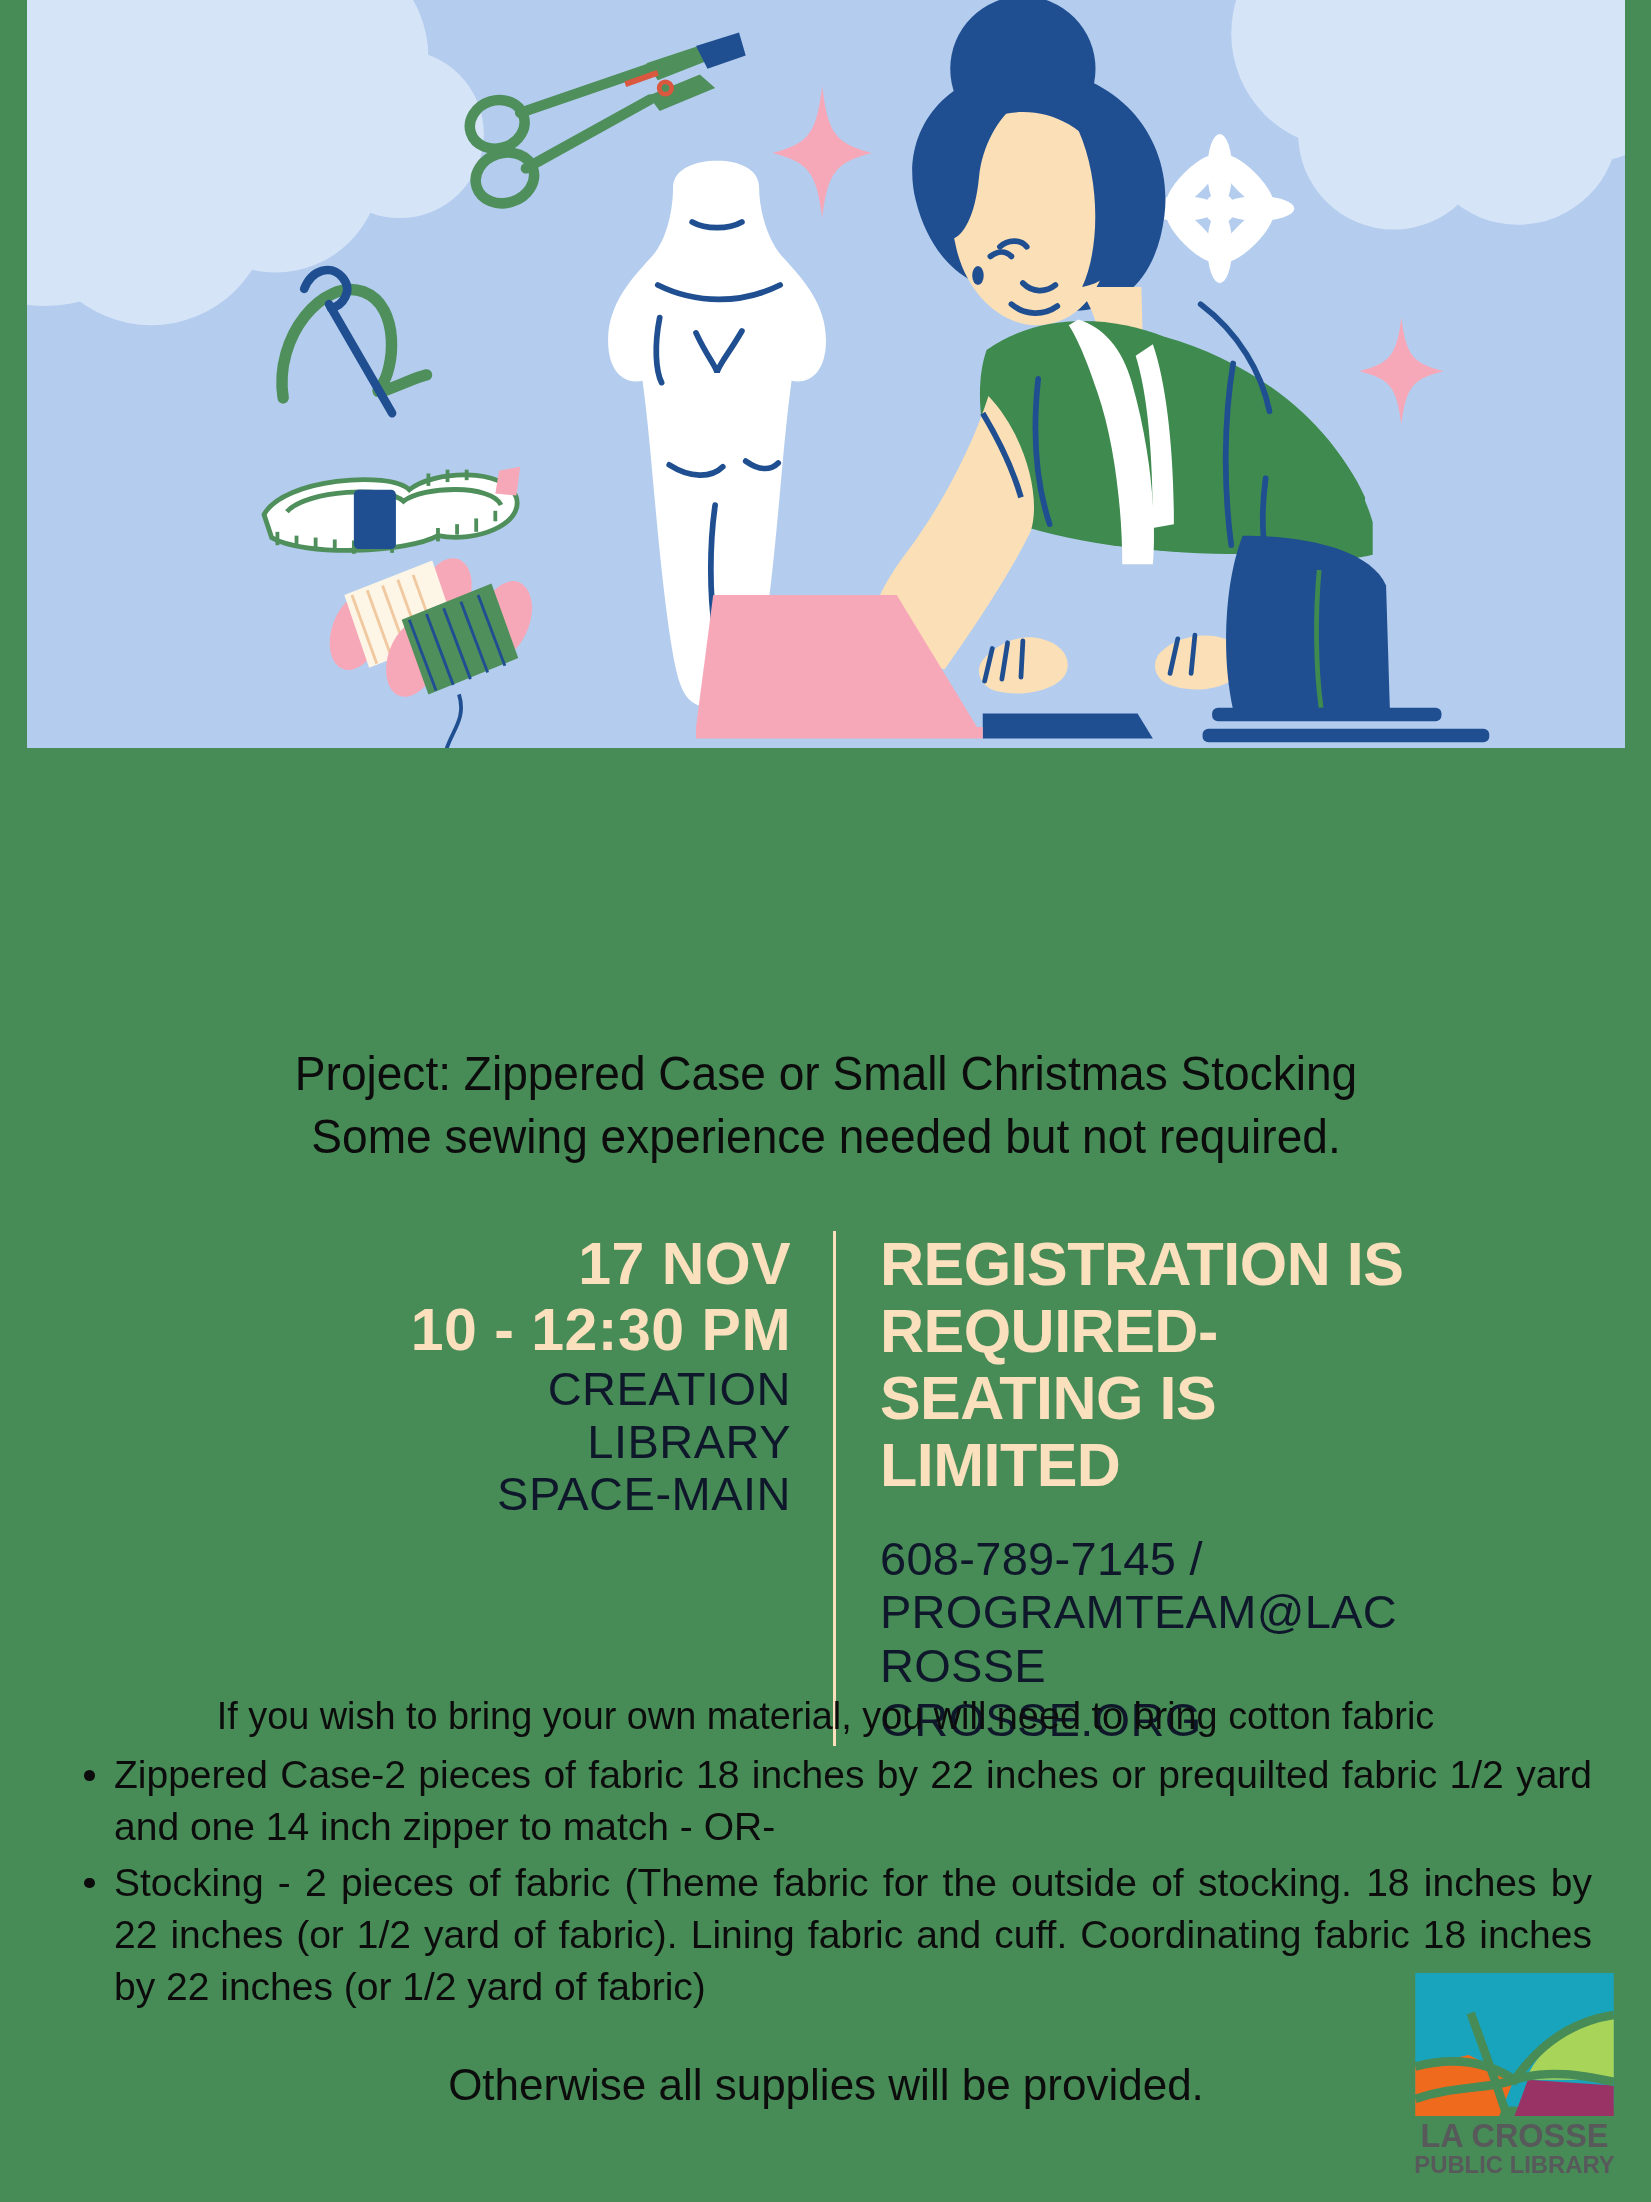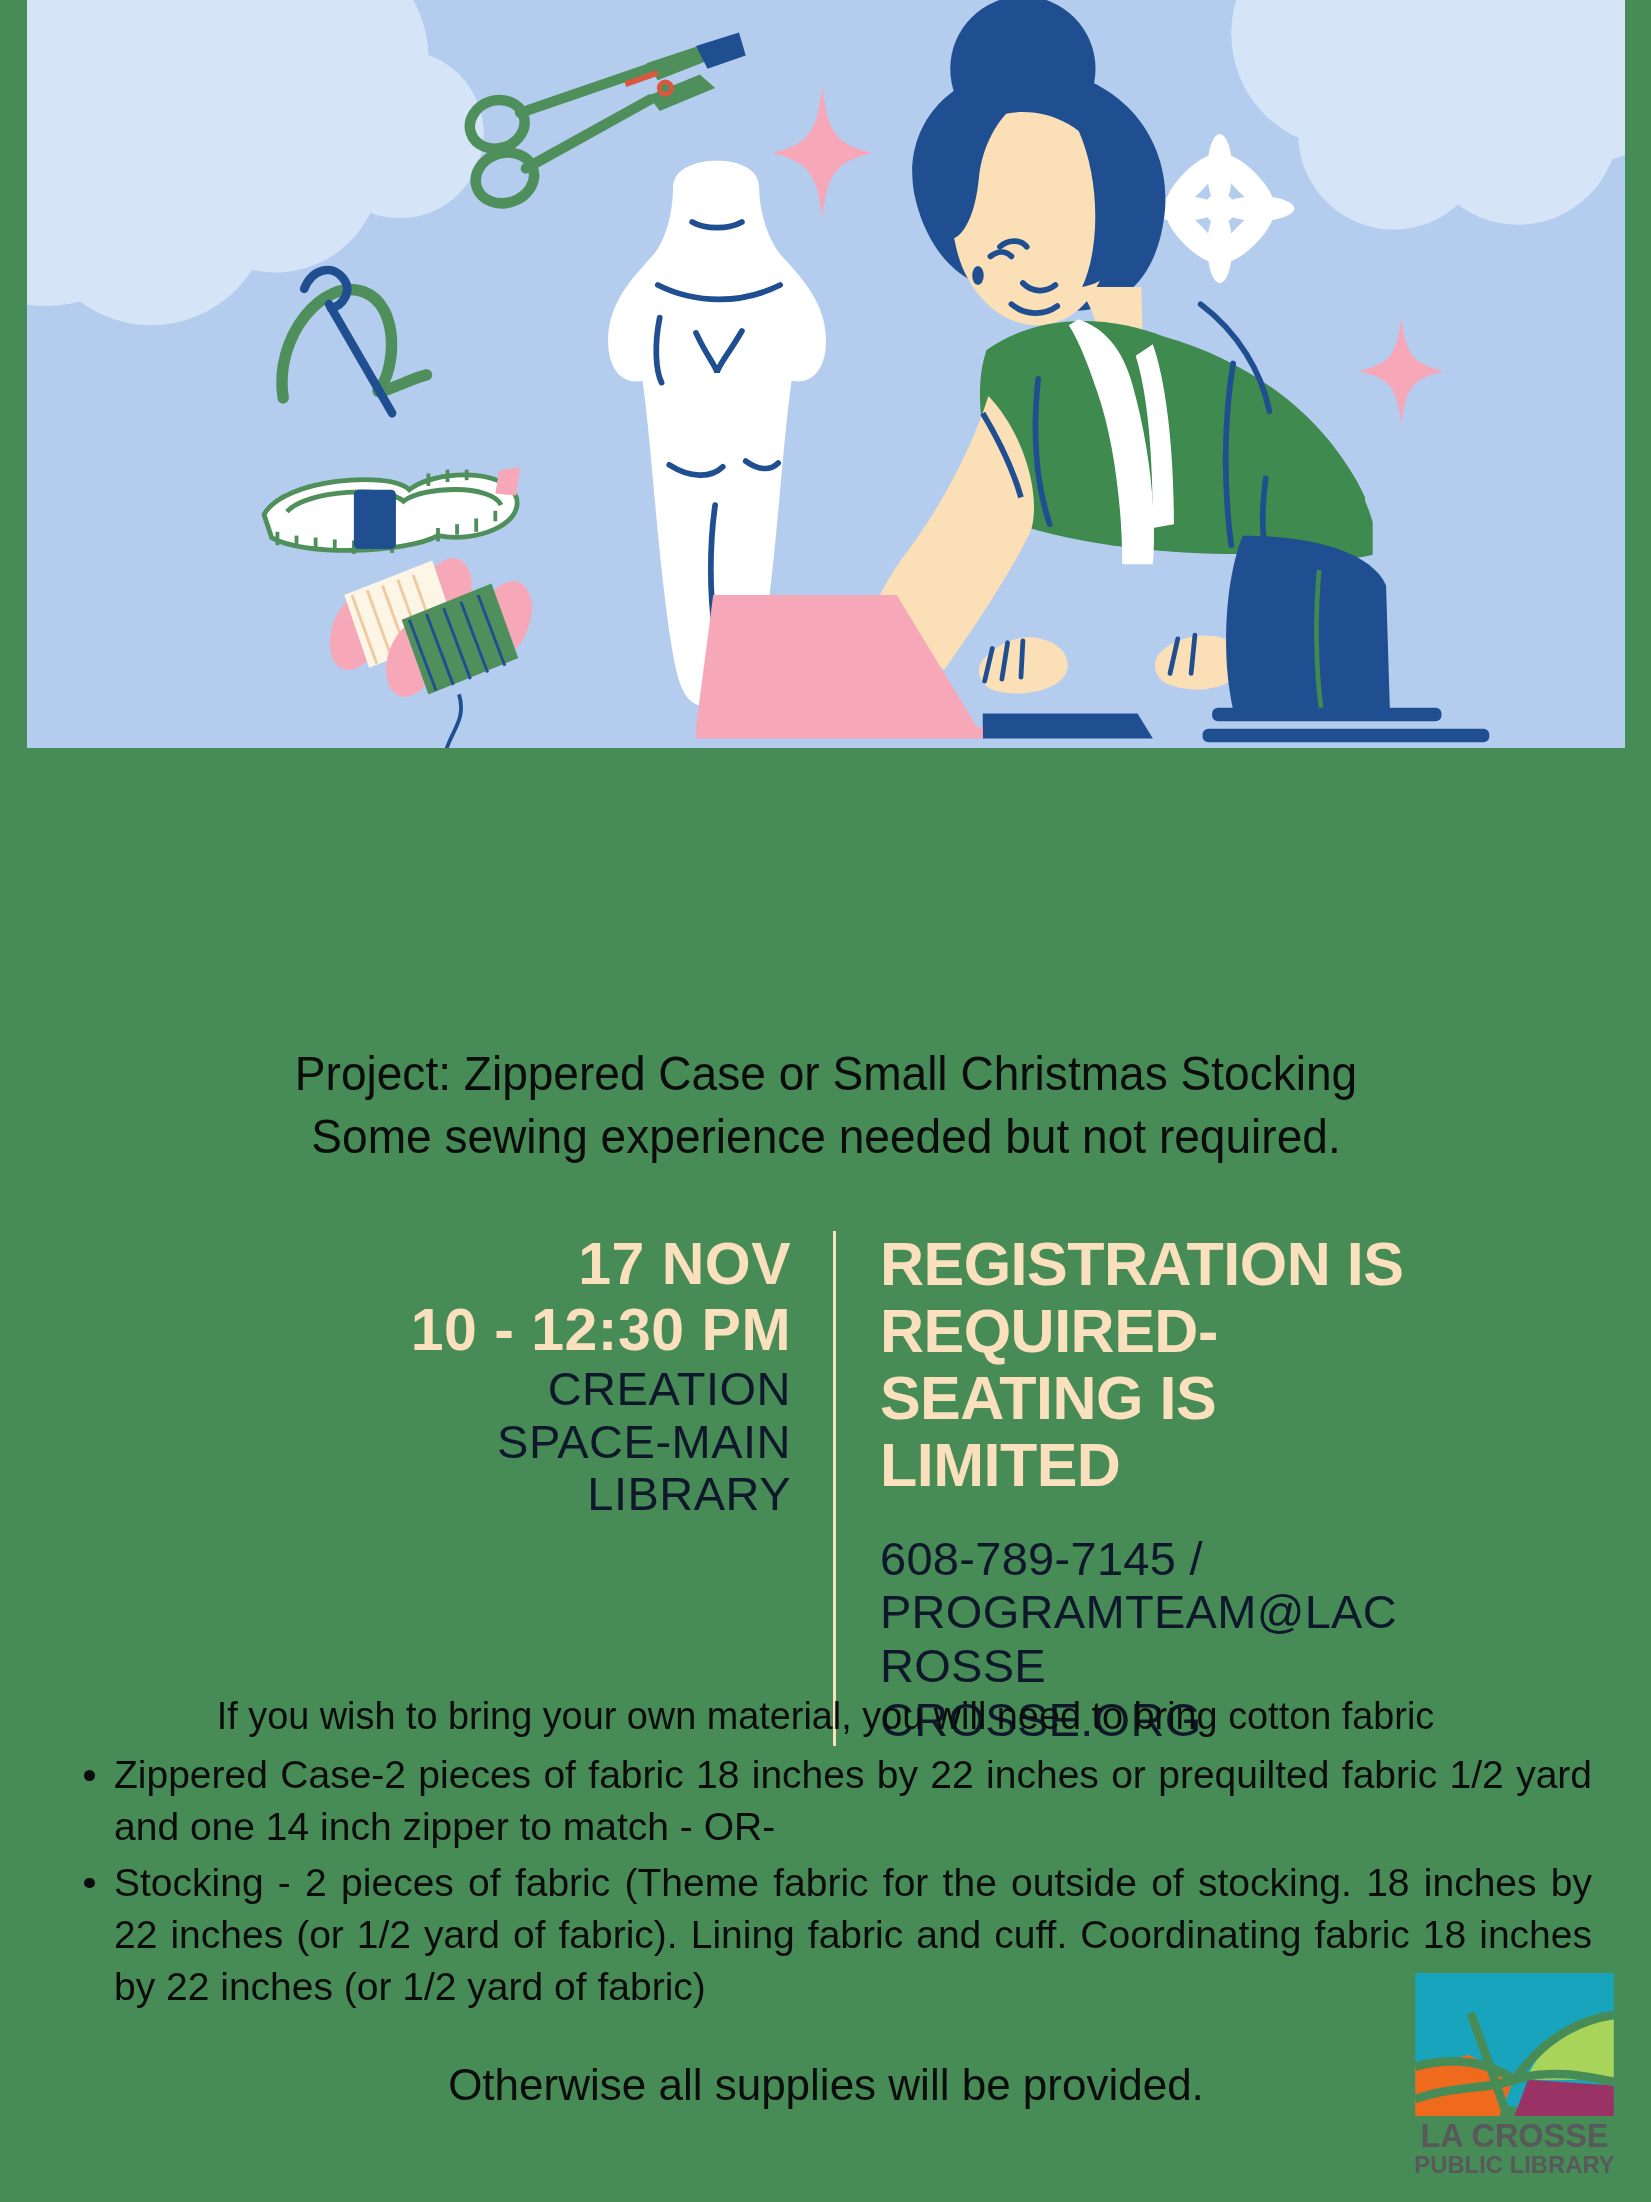--- a/index.html
+++ b/index.html
@@ -327,22 +327,22 @@
   </div>
 
   <div class="details">
     <div class="col-left">
       <div class="date">
         <div>17 NOV</div>
         <div>10 - 12:30 PM</div>
       </div>
       <div class="venue">
         <div>CREATION</div>
+        <div>LIBRARY</div>
         <div>SPACE-MAIN</div>
-        <div>LIBRARY</div>
       </div>
     </div>
 
     <div class="divider"></div>
 
     <div class="col-right">
       <div class="reg-head">REGISTRATION IS REQUIRED-SEATING IS LIMITED</div>
       <div class="contact">
         <div>608-789-7145 /</div>
         <div>PROGRAMTEAM@LACROSSE</div>

